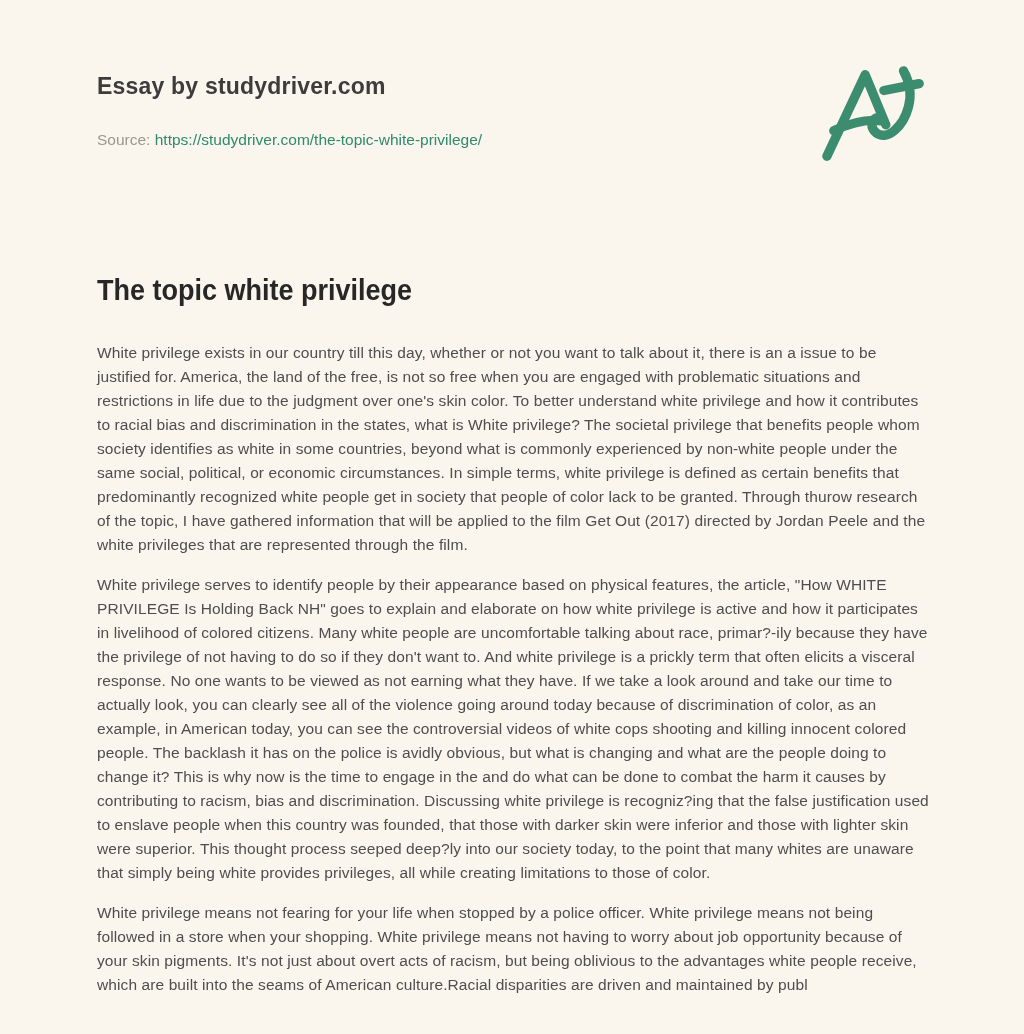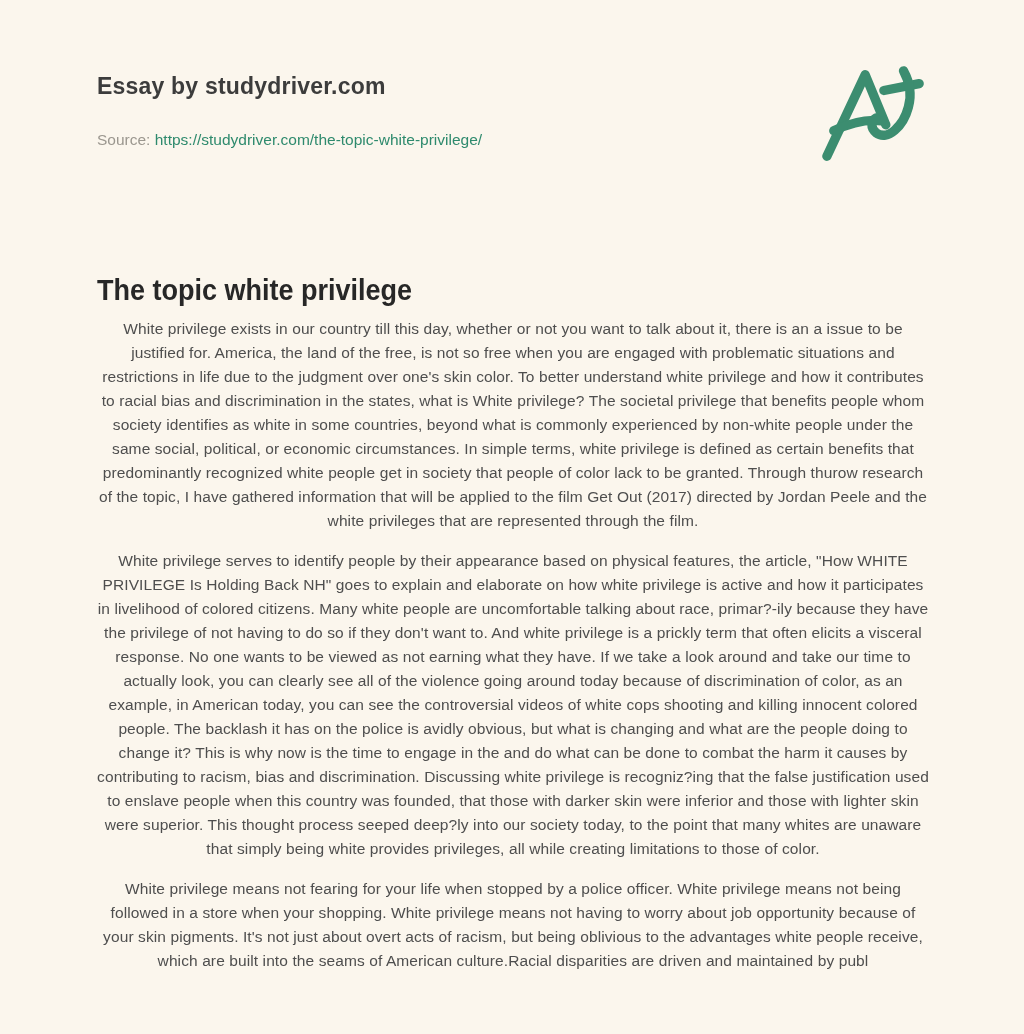--- a/index.html
+++ b/index.html
@@ -57,23 +57,22 @@
     margin-top:120px;
     font-size:30px;
     font-weight:700;
     line-height:38px;
     color:var(--title-text);
     transform:scaleX(.9);
     transform-origin:left center;
     white-space:nowrap;
   }
   .essay-body{
-    margin-top:8px;
+    margin-top:32px;
     max-width:832px;
-    text-align:center;
   }
   .para{
     font-size:15.5px;
     line-height:24px;
     color:var(--body-text);
     letter-spacing:.1px;
     margin-bottom:16px;
   }
 </style>
 </head>

